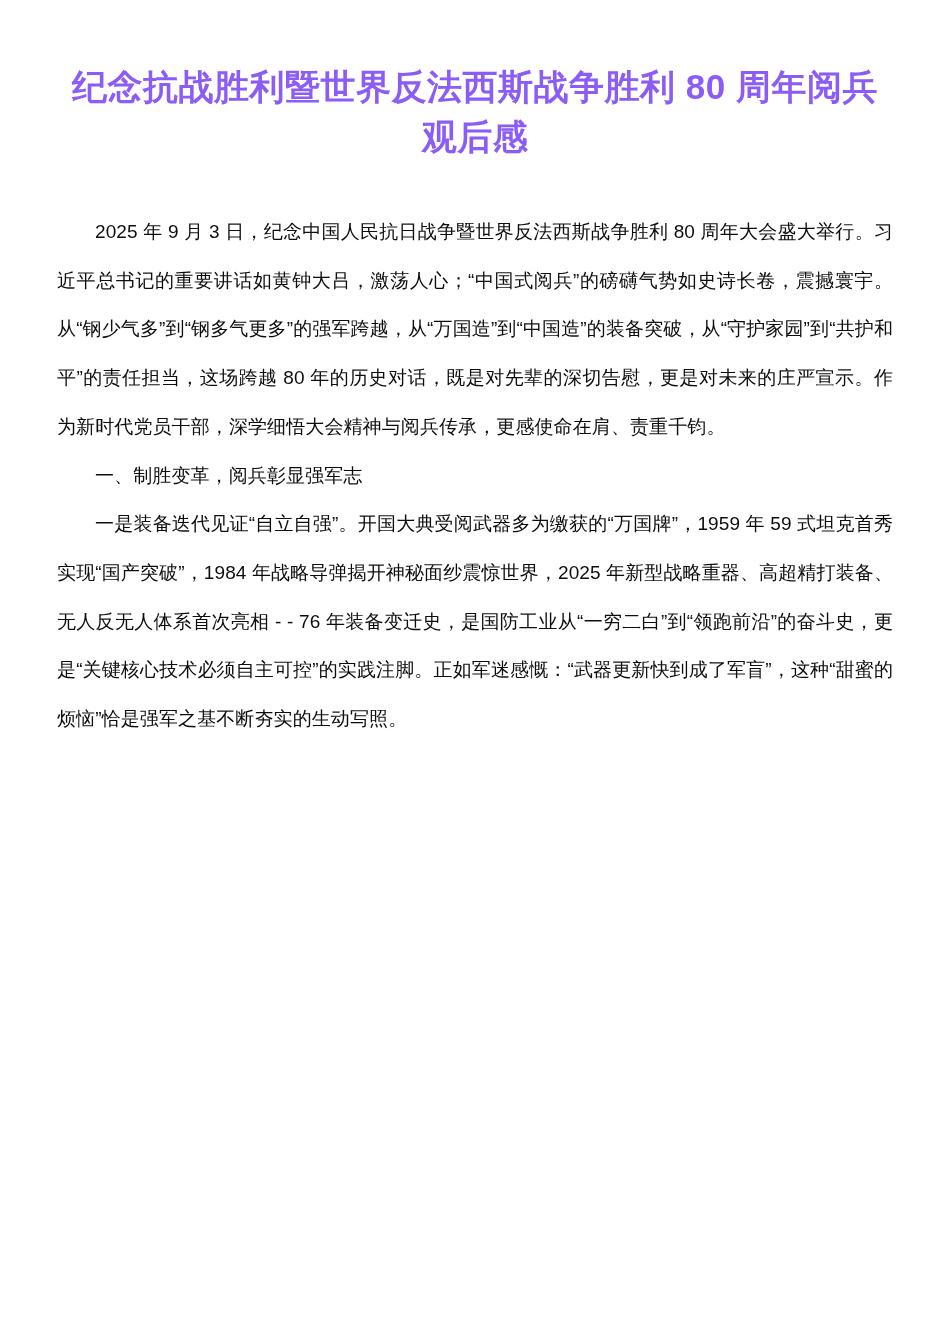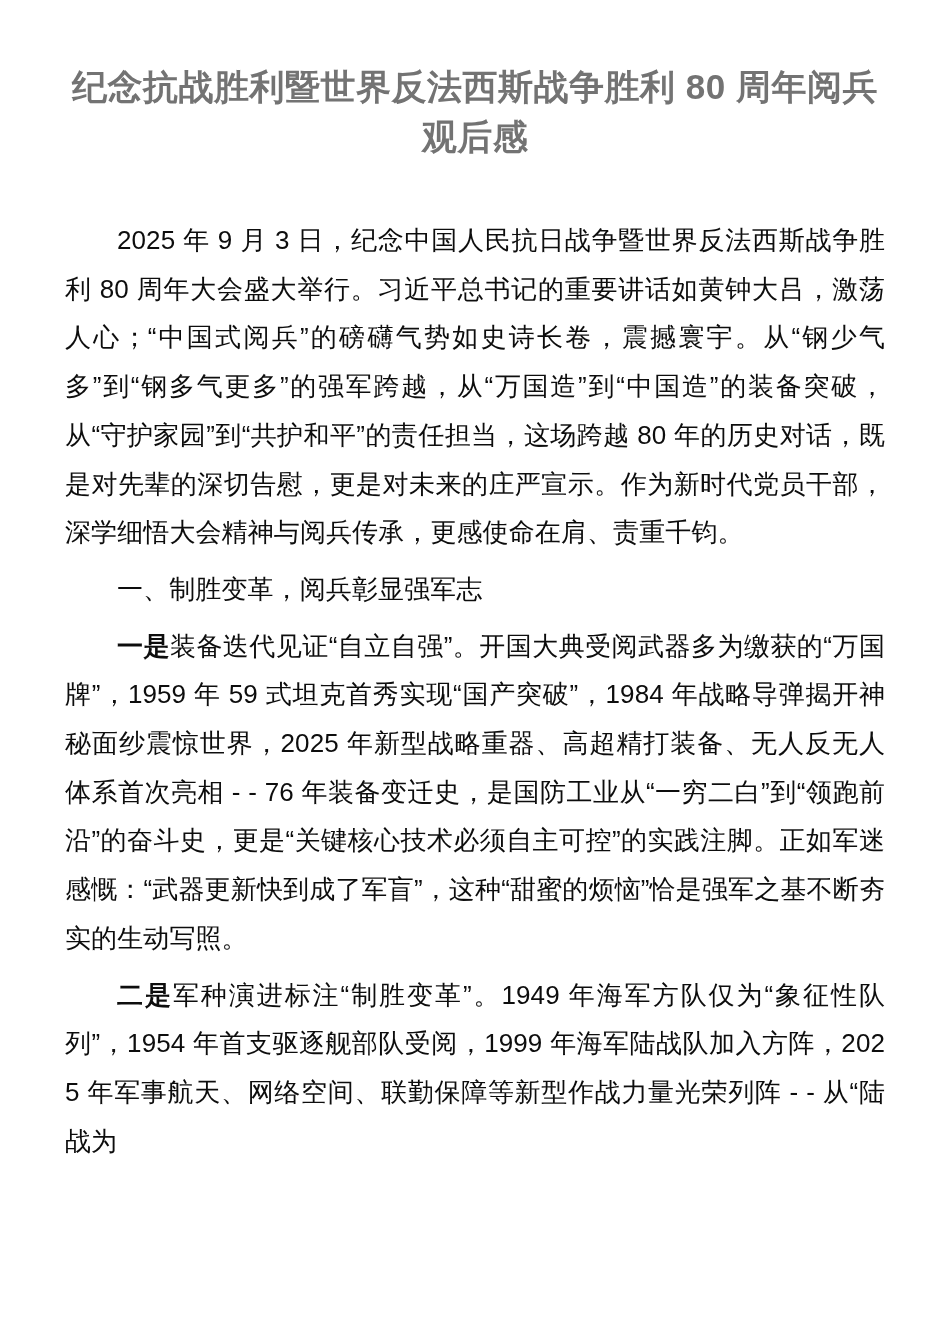--- a/index.html
+++ b/index.html
@@ -27,41 +27,41 @@
     width: 836px;
   }
   .doc-title {
     font-size: 35px;
     line-height: 50px;
     font-weight: 700;
     text-align: center;
     letter-spacing: 0.5px;
     margin: 0;
     padding-top: 62px;
-    color: #737373;
+    color: #8b5cf6;
   }
   .spacer-after-title {
     height: 46px;
   }
   p.para {
-    font-size: 26px;
+    font-size: 19px;
     line-height: 48.7px;
-    margin: 8px;
+    margin: 0;
     text-align: justify;
     text-justify: inter-character;
     text-indent: 2em;
     letter-spacing: 0.1px;
     color: #0d0d0d;
     word-break: break-all;
   }
   p.para.heading {
     text-indent: 2em;
   }
   .lead {
-    font-weight: 700;
+    font-weight: 400;
   }
 </style>
 </head>
 <body style="background: rgb(255, 255, 255);">
 
 <div class="page">
   <div class="doc-body">
 
     <h1 class="doc-title" id="title-el">纪念抗战胜利暨世界反法西斯战争胜利 80 周年阅兵观后感</h1>
 
@@ -69,18 +69,15 @@
 
     <p class="para" id="p-intro">2025 年 9 月 3 日，纪念中国人民抗日战争暨世界反法西斯战争胜利 80 周年大会盛大举行。习近平总书记的重要讲话如黄钟大吕，激荡人心；“中国式阅兵”的磅礴气势如史诗长卷，震撼寰宇。从“钢少气多”到“钢多气更多”的强军跨越，从“万国造”到“中国造”的装备突破，从“守护家园”到“共护和平”的责任担当，这场跨越 80 年的历史对话，既是对先辈的深切告慰，更是对未来的庄严宣示。作为新时代党员干部，深学细悟大会精神与阅兵传承，更感使命在肩、责重千钧。</p>
 
     <p class="para heading" id="p-h1">一、制胜变革，阅兵彰显强军志</p>
 
 
     <p class="para" id="p-pt1">
       <span class="lead" id="lead-1">一是</span><span id="text-1">装备迭代见证“自立自强”。开国大典受阅武器多为缴获的“万国牌”，1959 年 59 式坦克首秀实现“国产突破”，1984 年战略导弹揭开神秘面纱震惊世界，2025 年新型战略重器、高超精打装备、无人反无人体系首次亮相 - - 76 年装备变迁史，是国防工业从“一穷二白”到“领跑前沿”的奋斗史，更是“关键核心技术必须自主可控”的实践注脚。正如军迷感慨：“武器更新快到成了军盲”，这种“甜蜜的烦恼”恰是强军之基不断夯实的生动写照。</span>
     </p>
 
-    <p class="para" id="p-pt2">
-      <span class="lead" id="lead-2">二是</span><span id="text-2">军种演进标注“制胜变革”。1949 年海军方队仅为“象征性队列”，1954 年首支驱逐舰部队受阅，1999 年海军陆战队加入方阵，2025 年军事航天、网络空间、联勤保障等新型作战力量光荣列阵 - - 从“陆战为</span>
-    </p>
 
   </div>
 </div>
 
 </body></html>

